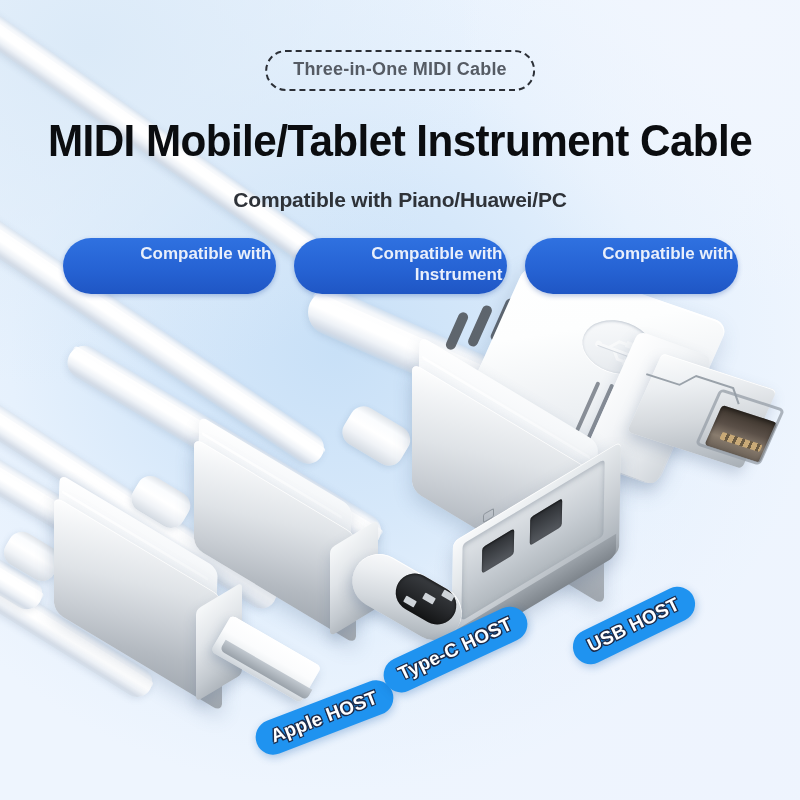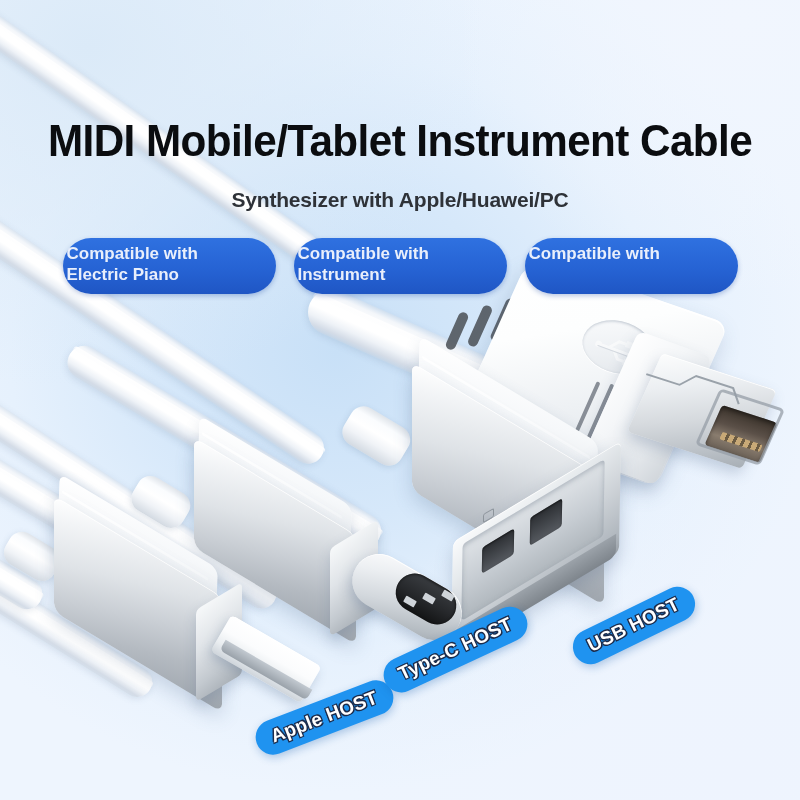--- a/index.html
+++ b/index.html
@@ -158,21 +158,21 @@
   }
   .chip {
     width: 205px;
     padding: 6px 4px 8px;
     border-radius: 999px;
     background: linear-gradient(to bottom, #2f71e0 0%, #2663d4 55%, #1f56c4 100%);
     color: #e9effb;
     font-size: 17px;
     font-weight: 700;
     line-height: 1.23;
-    text-align: left;
+    text-align: right;
     box-shadow: 0 2px 5px rgba(26,70,160,0.3);
   }
   .chip span { display: block; }
 
   
   .host-tag {
     position: absolute;
     padding: 6px 16px 7px;
     border-radius: 999px;
     background: #1f93f0;
@@ -366,29 +366,29 @@
     <div style="position:absolute; left:174px; top:118px; width:104px; height:42px;
                 border-radius:5px; transform: rotate(30deg);
                 background: linear-gradient(to bottom,#ffffff 0%,#fbfcfd 40%,#e9edf0 72%,#cfd5db 100%);
                 box-shadow: 0 5px 11px rgba(70,95,130,.26), inset 0 1px 0 rgba(255,255,255,1);"></div>
     <div style="position:absolute; left:176px; top:144px; width:100px; height:12px;
                 border-radius:0 0 5px 5px; transform: rotate(30deg);
                 background: linear-gradient(to bottom,#c2c9d0,#9aa2aa);"></div>
     <div class="edge-hi" style="left:22px; top:14px; width:146px; height:3px; transform: skewY(31deg);"></div>
   </div>
 
+  <div class="dashed-pill">Three-in-One MIDI Cable</div>
 
   <div class="headline">MIDI Mobile/Tablet Instrument Cable</div>
 
-  <div class="subhead">Synthesizer with Apple/Huawei/PC</div>
+  <div class="subhead">Compatible with Piano/Huawei/PC</div>
 
   <div class="chip-row">
     <div class="chip">
       <span>Compatible with</span>
-      <span>Electric Piano</span>
     </div>
     <div class="chip">
       <span>Compatible with</span>
       <span>Instrument</span>
     </div>
     <div class="chip">
       <span>Compatible with</span>
     </div>
   </div>
 

